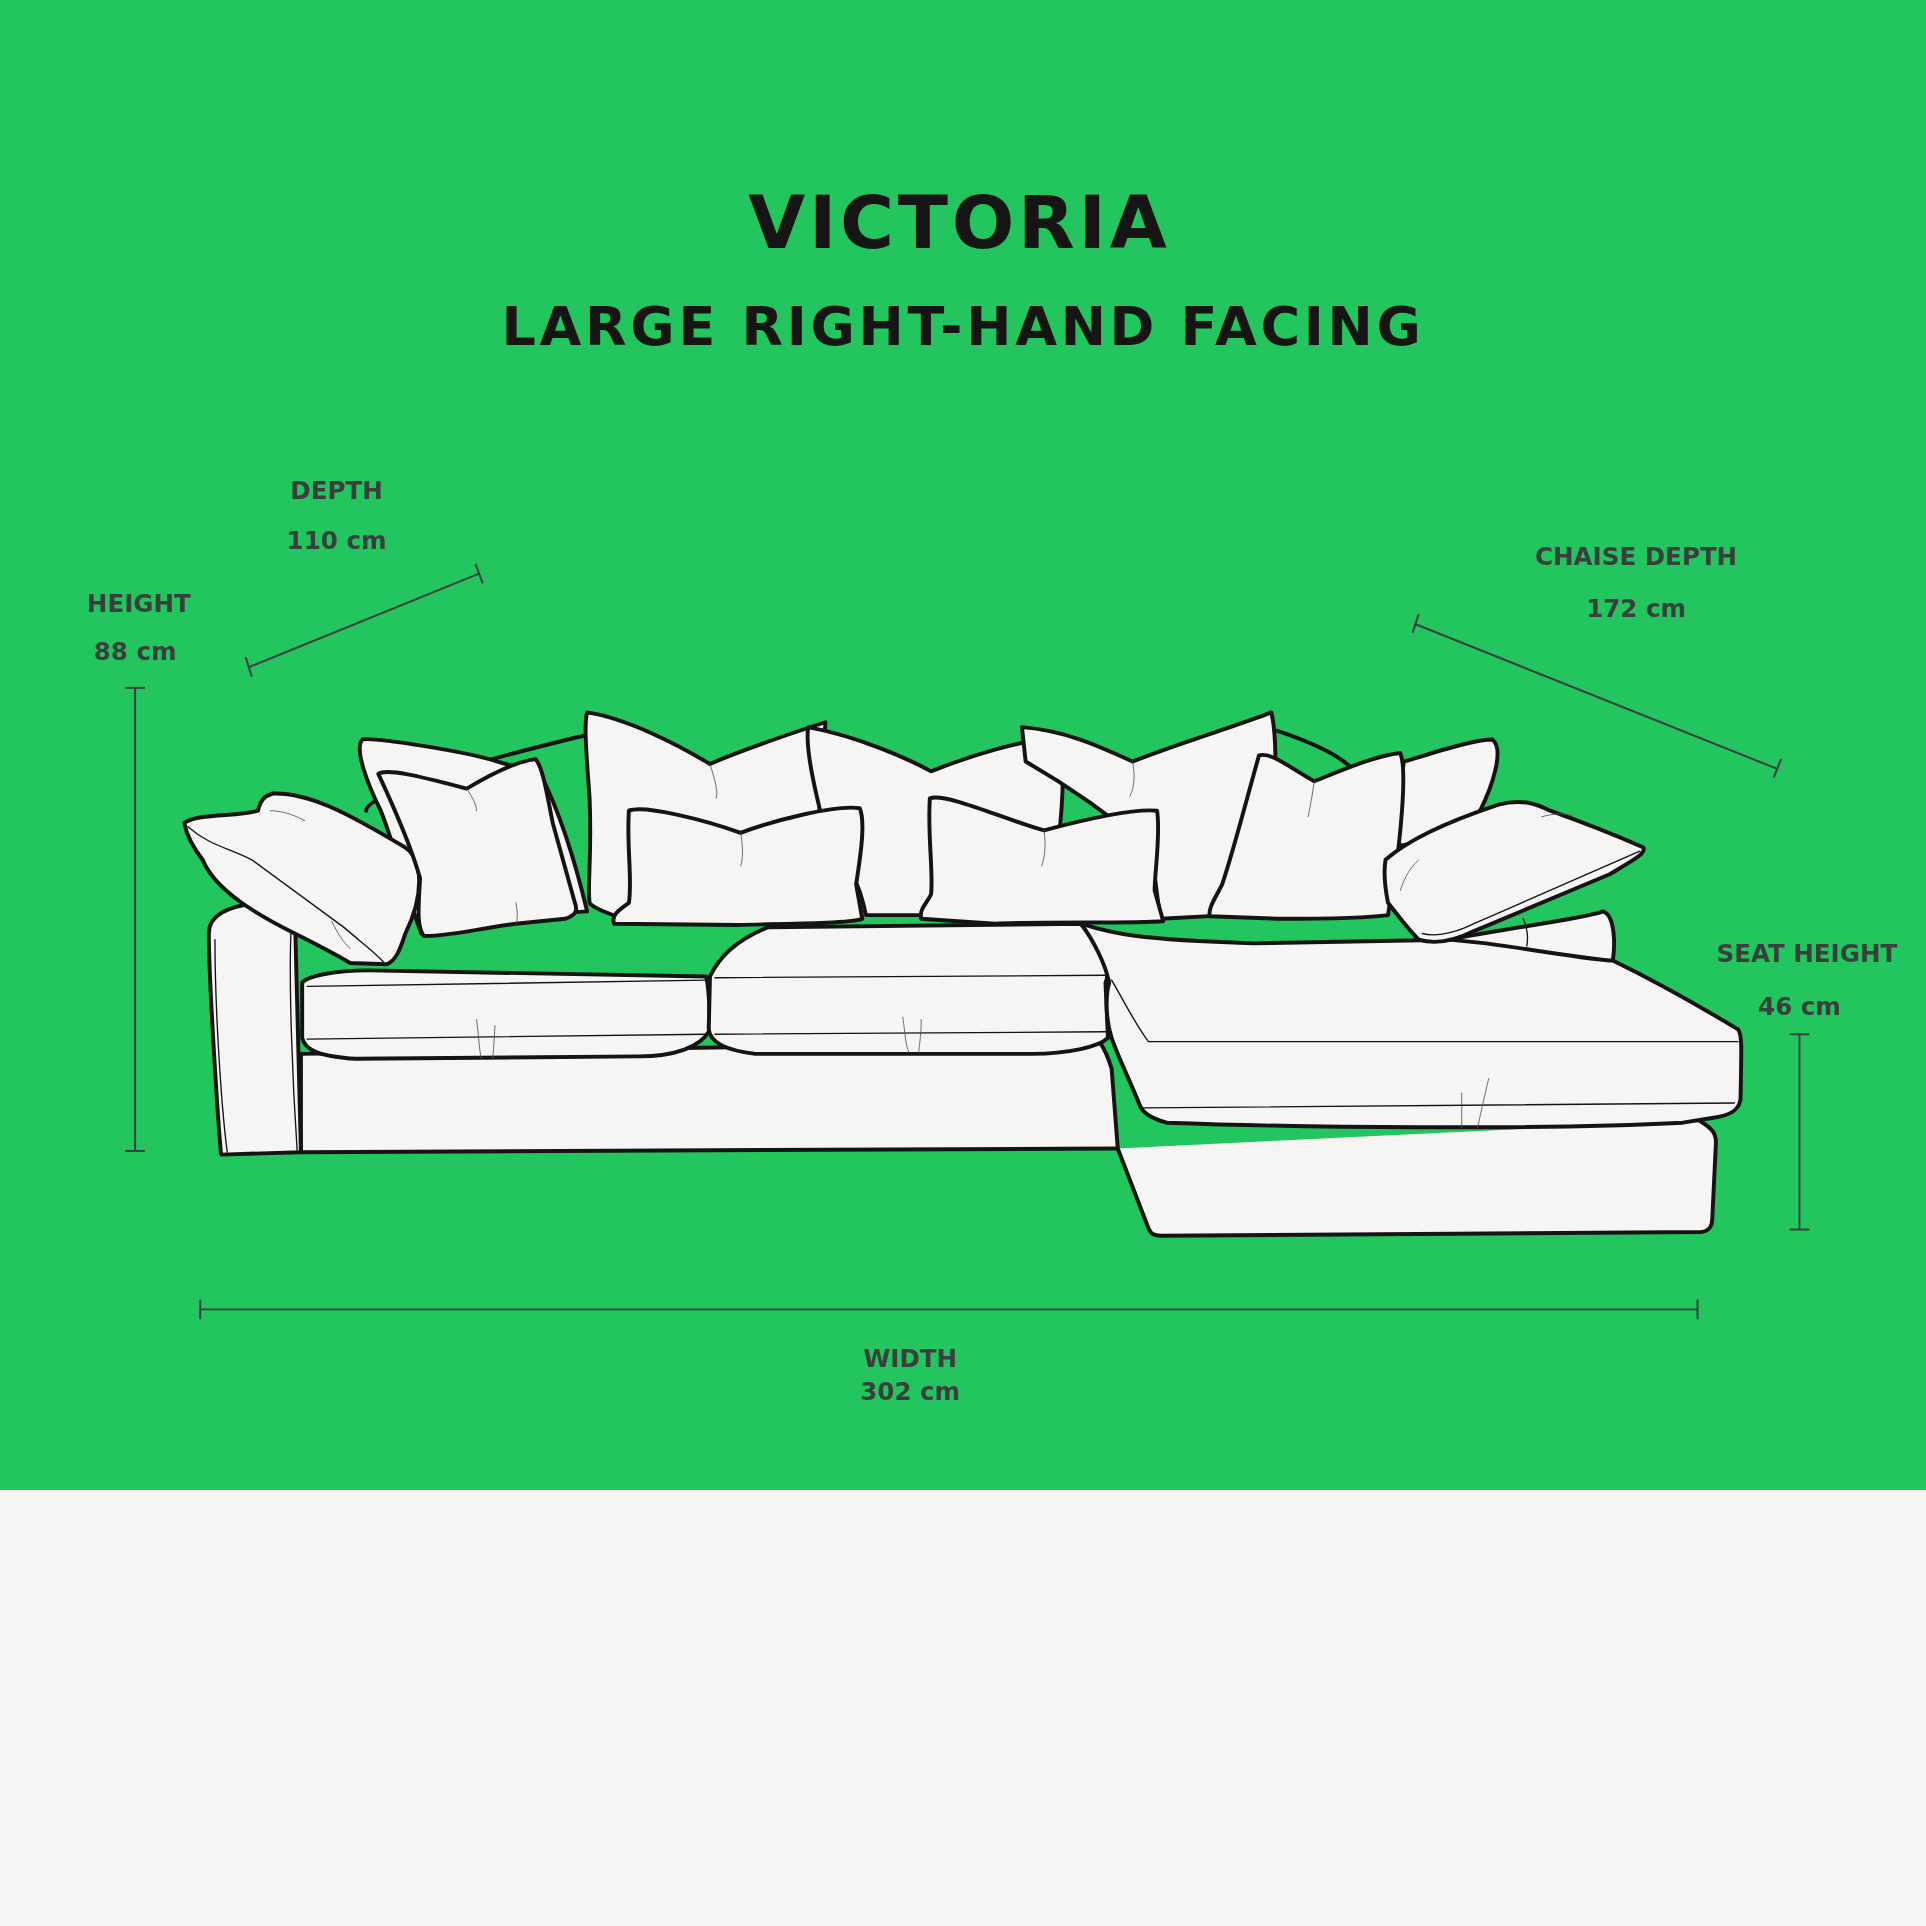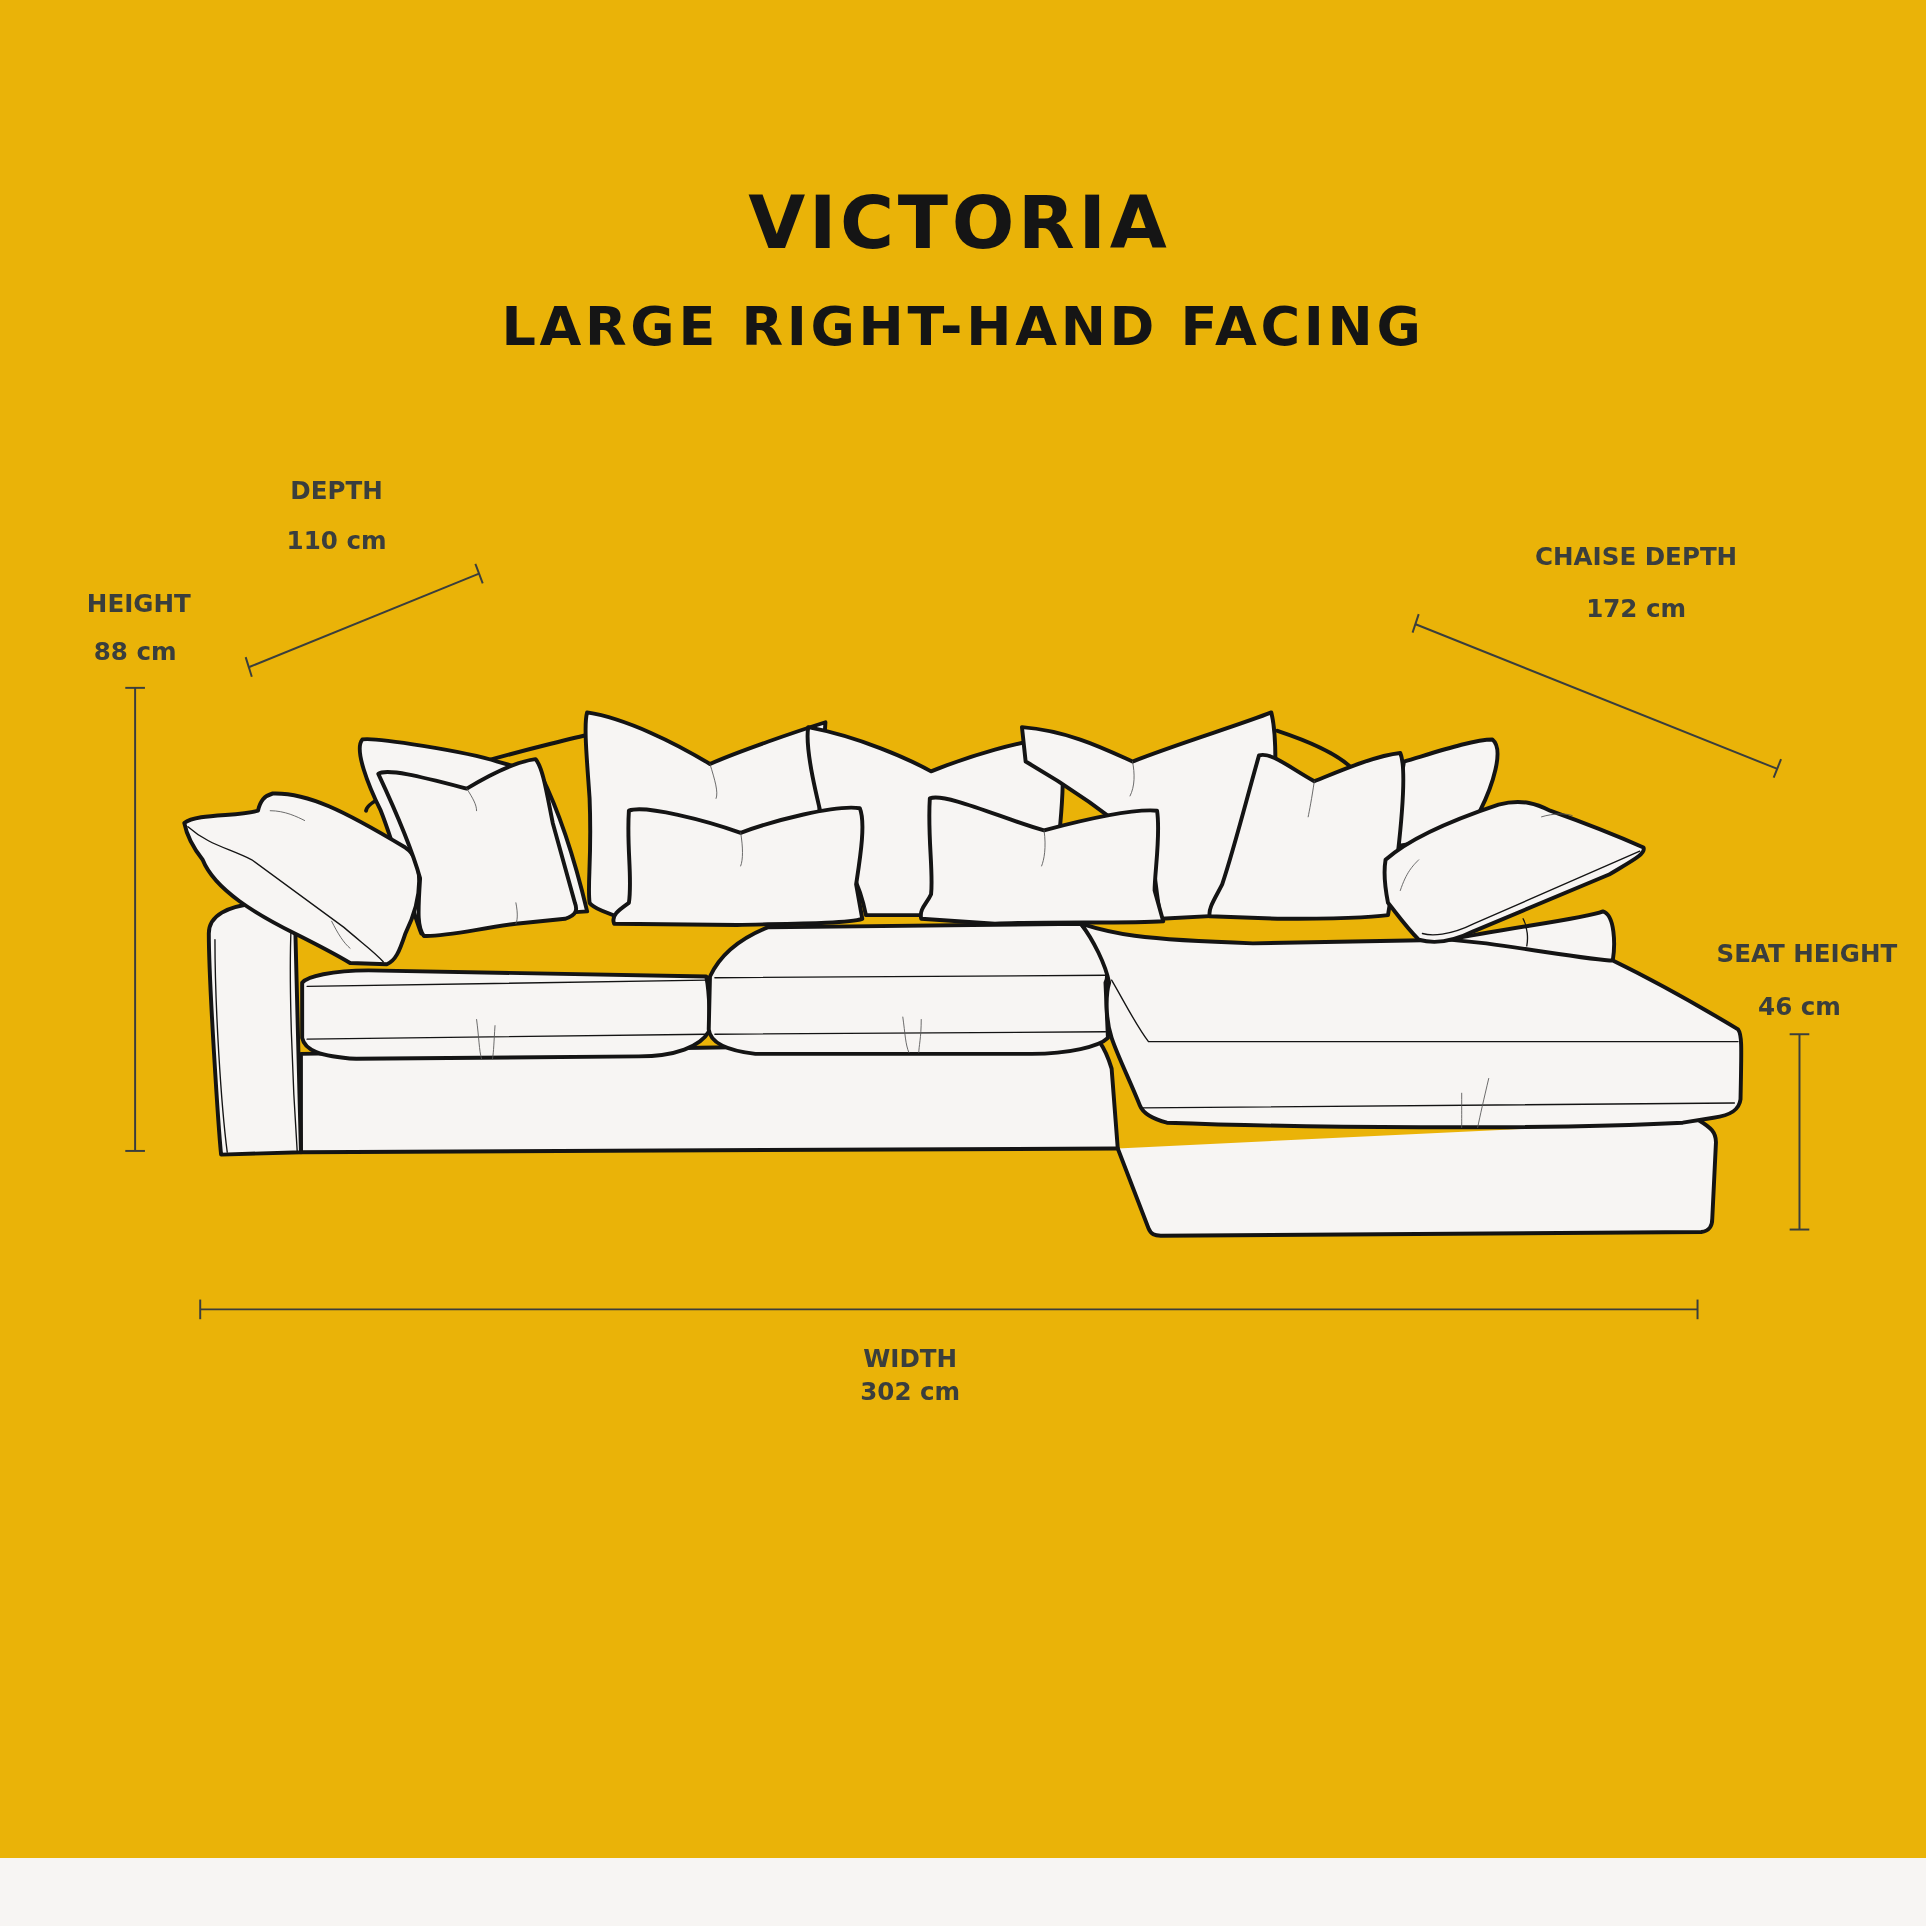--- a/index.html
+++ b/index.html
@@ -1,17 +1,17 @@
 <!DOCTYPE html>
 <html style="font-size:7.4px"><head>
 <meta charset="utf-8">
 <style>
   html, body { margin: 0; padding: 0; background: #f7f5f3; }
   body { width: 1926px; height: 1926px; overflow: hidden; }
-  .canvas { position: relative; width: 1926px; height: 1858px; background: #eab308; }
+  .canvas { position: relative; width: 1926px; height: 1490px; background: #22c55e; }
   svg.drawing { position: absolute; left: 0; top: 0; width: 1926px; height: 1926px; }
   .title { font-family: "DejaVu Sans", sans-serif; font-weight: 700; fill: #151515; text-anchor: middle; letter-spacing: 3px; }
   .label { font-family: "DejaVu Sans", sans-serif; font-weight: 700; fill: #3a3e3d; text-anchor: middle; }
   .dim { stroke: #3a3e3d; stroke-width: 1.6; fill: none; }
   .sofa { stroke: #141414; stroke-width: 3.2; fill: none; stroke-linejoin: round; stroke-linecap: round; }
   .thin { stroke: #141414; stroke-width: 1.1; fill: none; stroke-linecap: round; }
   .crease { stroke: #555; stroke-width: 0.7; fill: none; stroke-linecap: round; }
   .fill { fill: #f7f5f3; }
 </style>
 </head>

